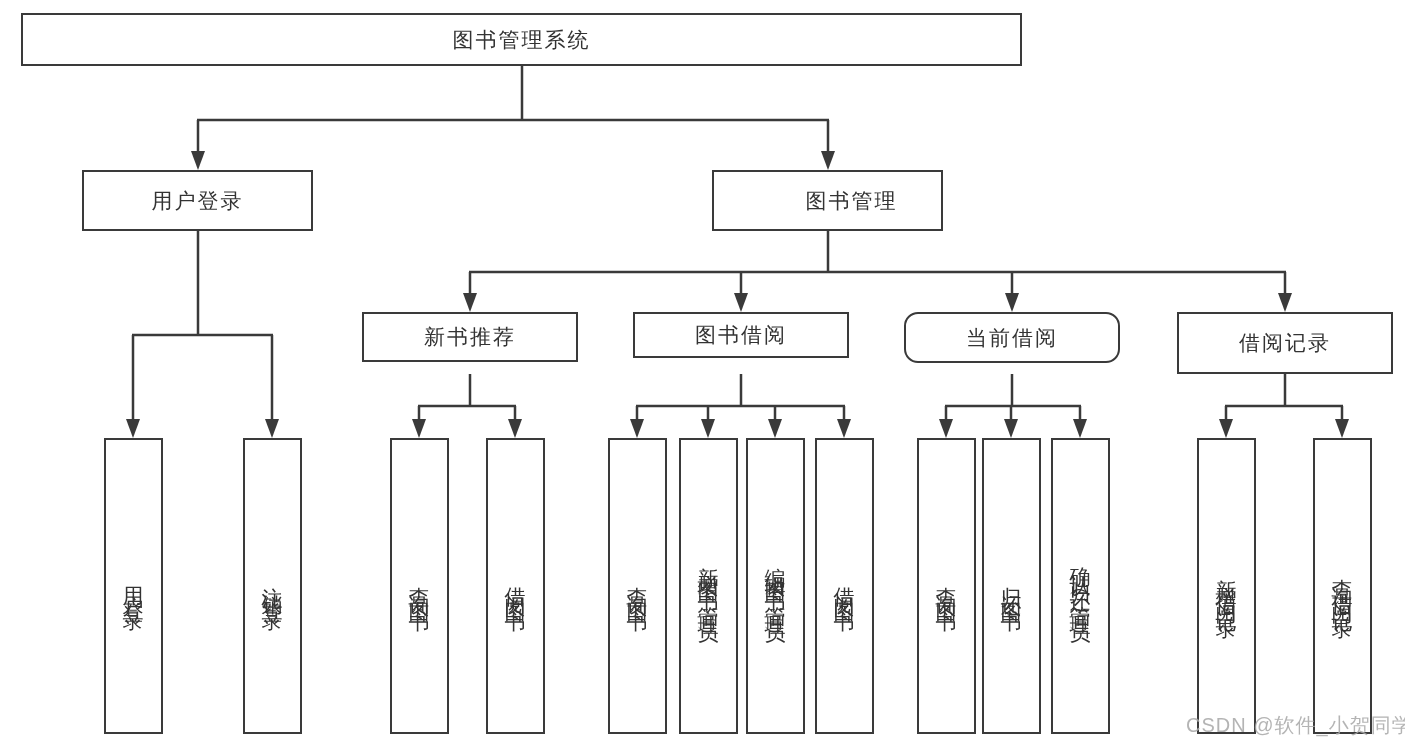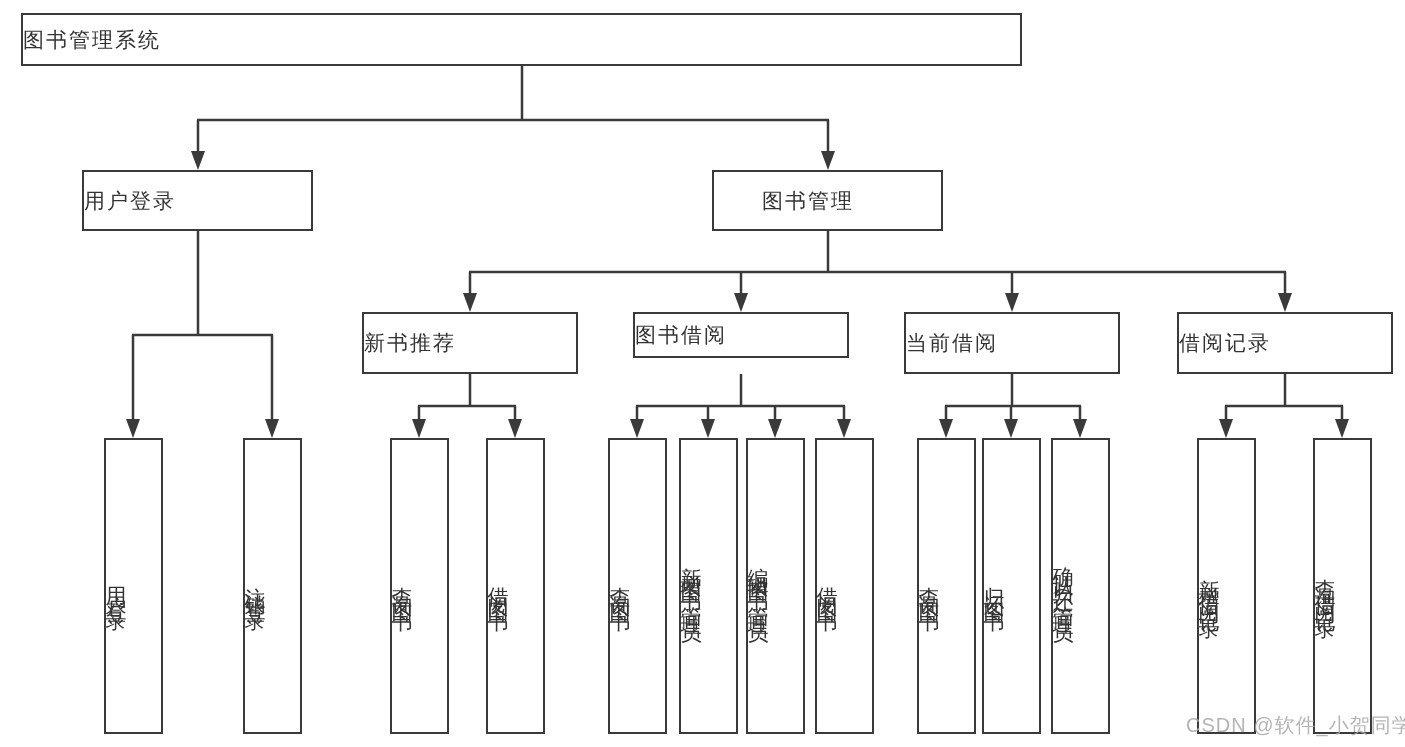--- a/index.html
+++ b/index.html
@@ -23,20 +23,21 @@
     height: 747px;
     pointer-events: none;
   }
   .node {
     position: absolute;
     box-sizing: border-box;
     border: 2.5px solid #3a3a3a;
     background: #ffffff;
     display: flex;
     align-items: center;
+    justify-content: center;
     color: #333333;
   }
   .node.h {
     font-size: 21px;
     letter-spacing: 2px;
     font-weight: 400;
   }
   .node.v .vlabel {
     writing-mode: vertical-rl;
     text-orientation: mixed;
@@ -98,27 +99,27 @@
     <span>图书管理系统</span>
   </div>
 
   <div class="node h" style="left:82px; top:170px; width:231px; height:61px;">
     <span>用户登录</span>
   </div>
   <div class="node h" style="left:712px; top:170px; width:231px; height:61px;padding-left:48px;">
     <span>图书管理</span>
   </div>
 
-  <div class="node h" style="left:362px; top:312px; width:216px; height:62px;">
+  <div class="node h" style="left:362px; top:312px; width:216px; height:50px;">
     <span>新书推荐</span>
   </div>
   <div class="node h" style="left:633px; top:312px; width:216px; height:46px;">
     <span>图书借阅</span>
   </div>
-  <div class="node h" style="left:904px; top:312px; width:216px; height:62px;">
+  <div class="node h" style="left:904px; top:312px; width:216px; height:51px;border-radius:14px;">
     <span>当前借阅</span>
   </div>
   <div class="node h" style="left:1177px; top:312px; width:216px; height:62px;">
     <span>借阅记录</span>
   </div>
 
   <div class="node v" style="left:104px; top:438px; width:59px; height:296px;">
     <span class="vlabel">用户登录</span>
   </div>
   <div class="node v" style="left:243px; top:438px; width:59px; height:296px;">

